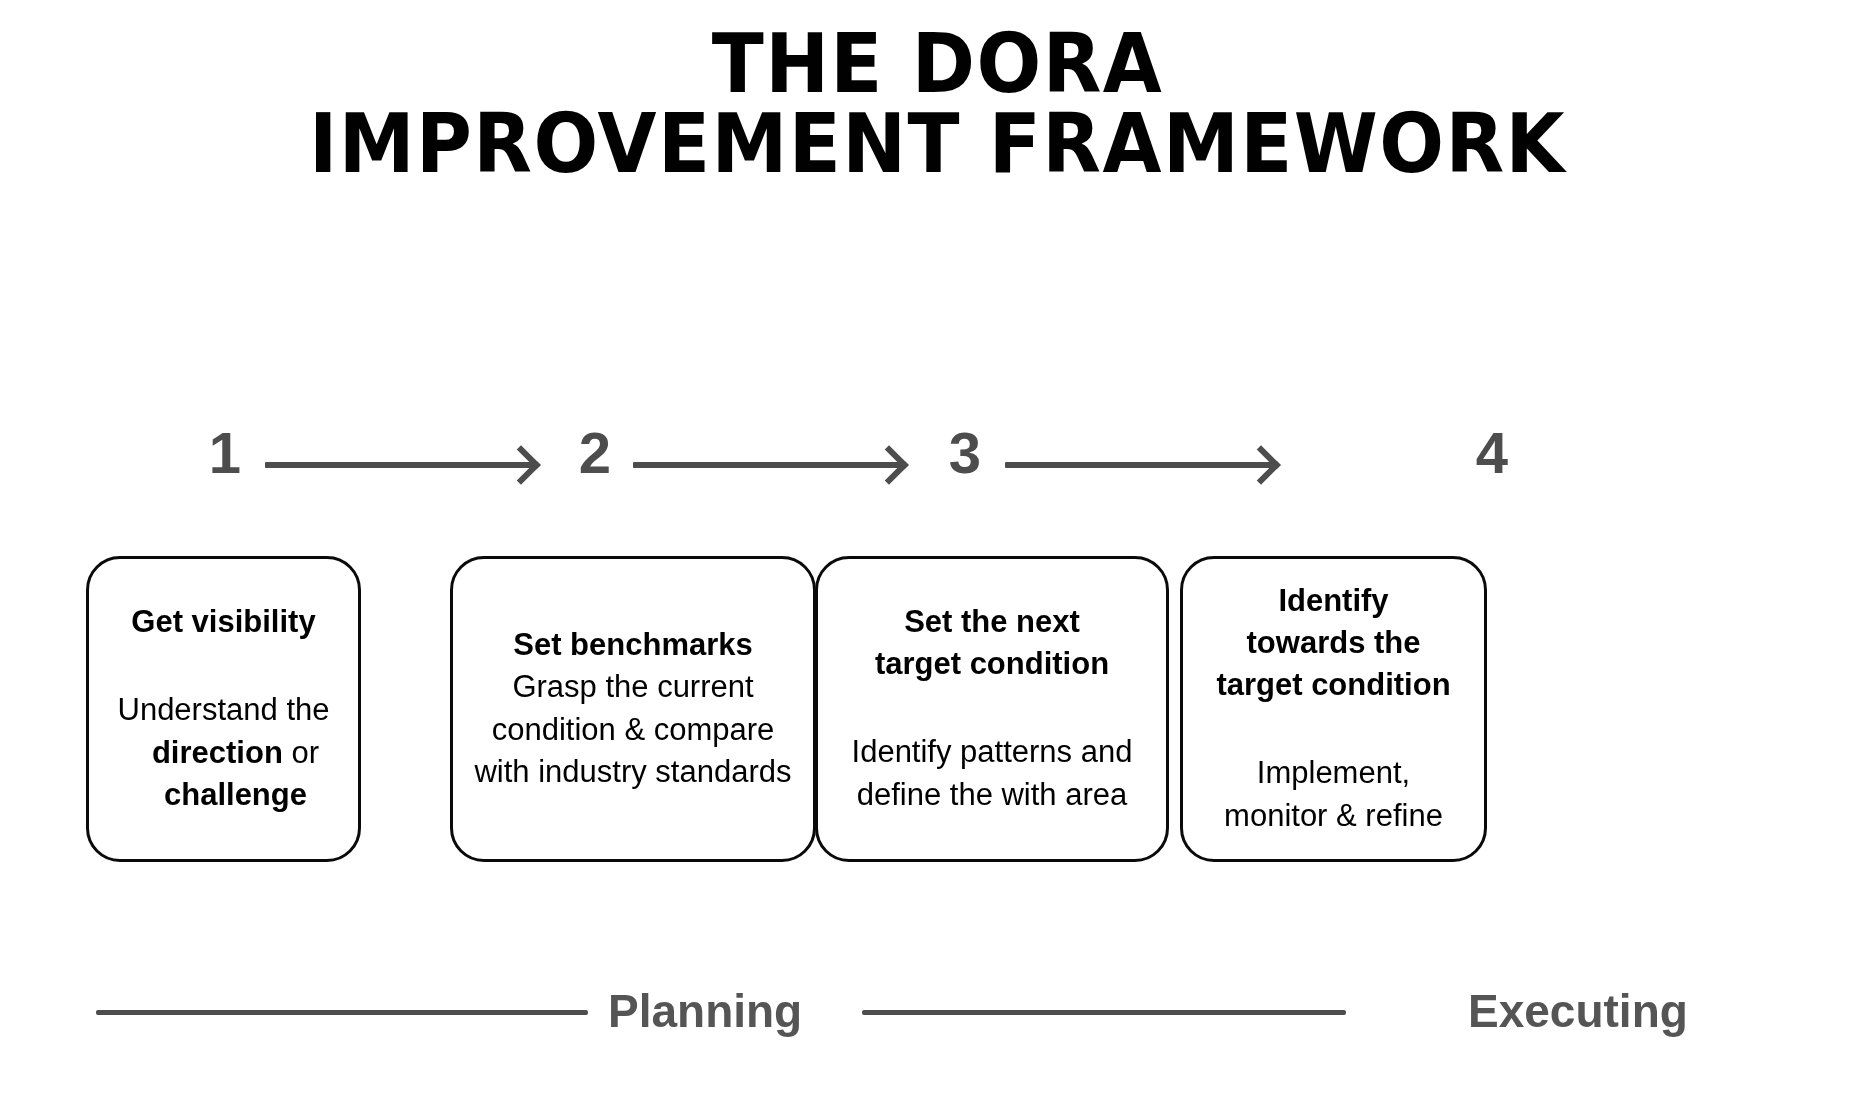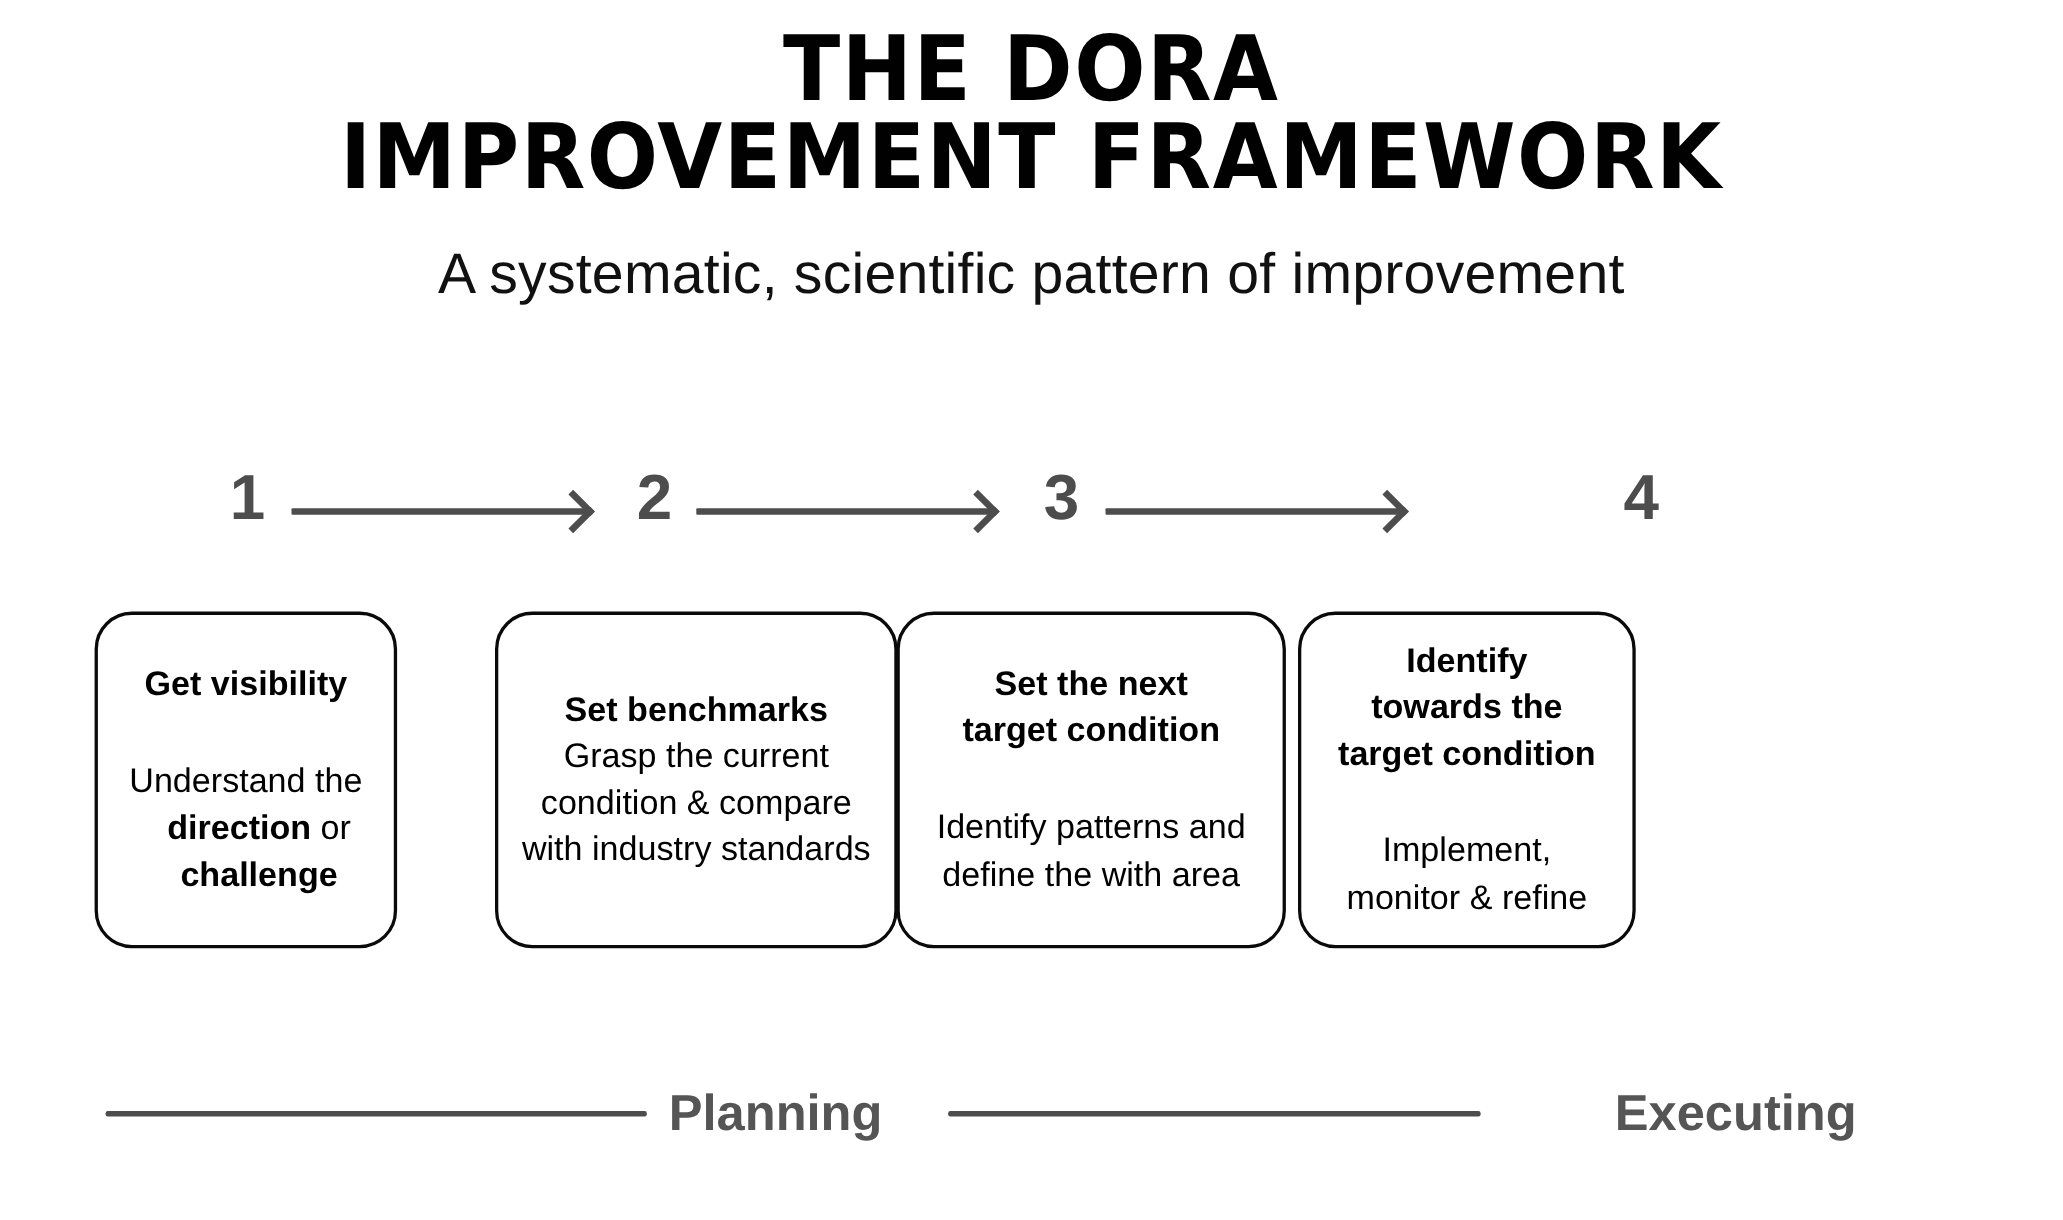--- a/index.html
+++ b/index.html
@@ -163,21 +163,20 @@
   }
 </style>
 </head>
 <body>
 
 <div class="header">
   <h1 class="title">
     <span class="title-line">THE DORA</span>
     <span class="title-line">IMPROVEMENT FRAMEWORK</span>
   </h1>
-  <p class="subtitle">A systematic, scientific pattern of improvement</p>
 </div>
 
 <div class="steps-rail">
   <div class="step-num" style="left:118px;">1</div>
   <div class="arrow" style="left:180px; width:268px;">
     <span class="shaft"></span>
     <span class="head"></span>
   </div>
 
   <div class="step-num" style="left:488px;">2</div>

